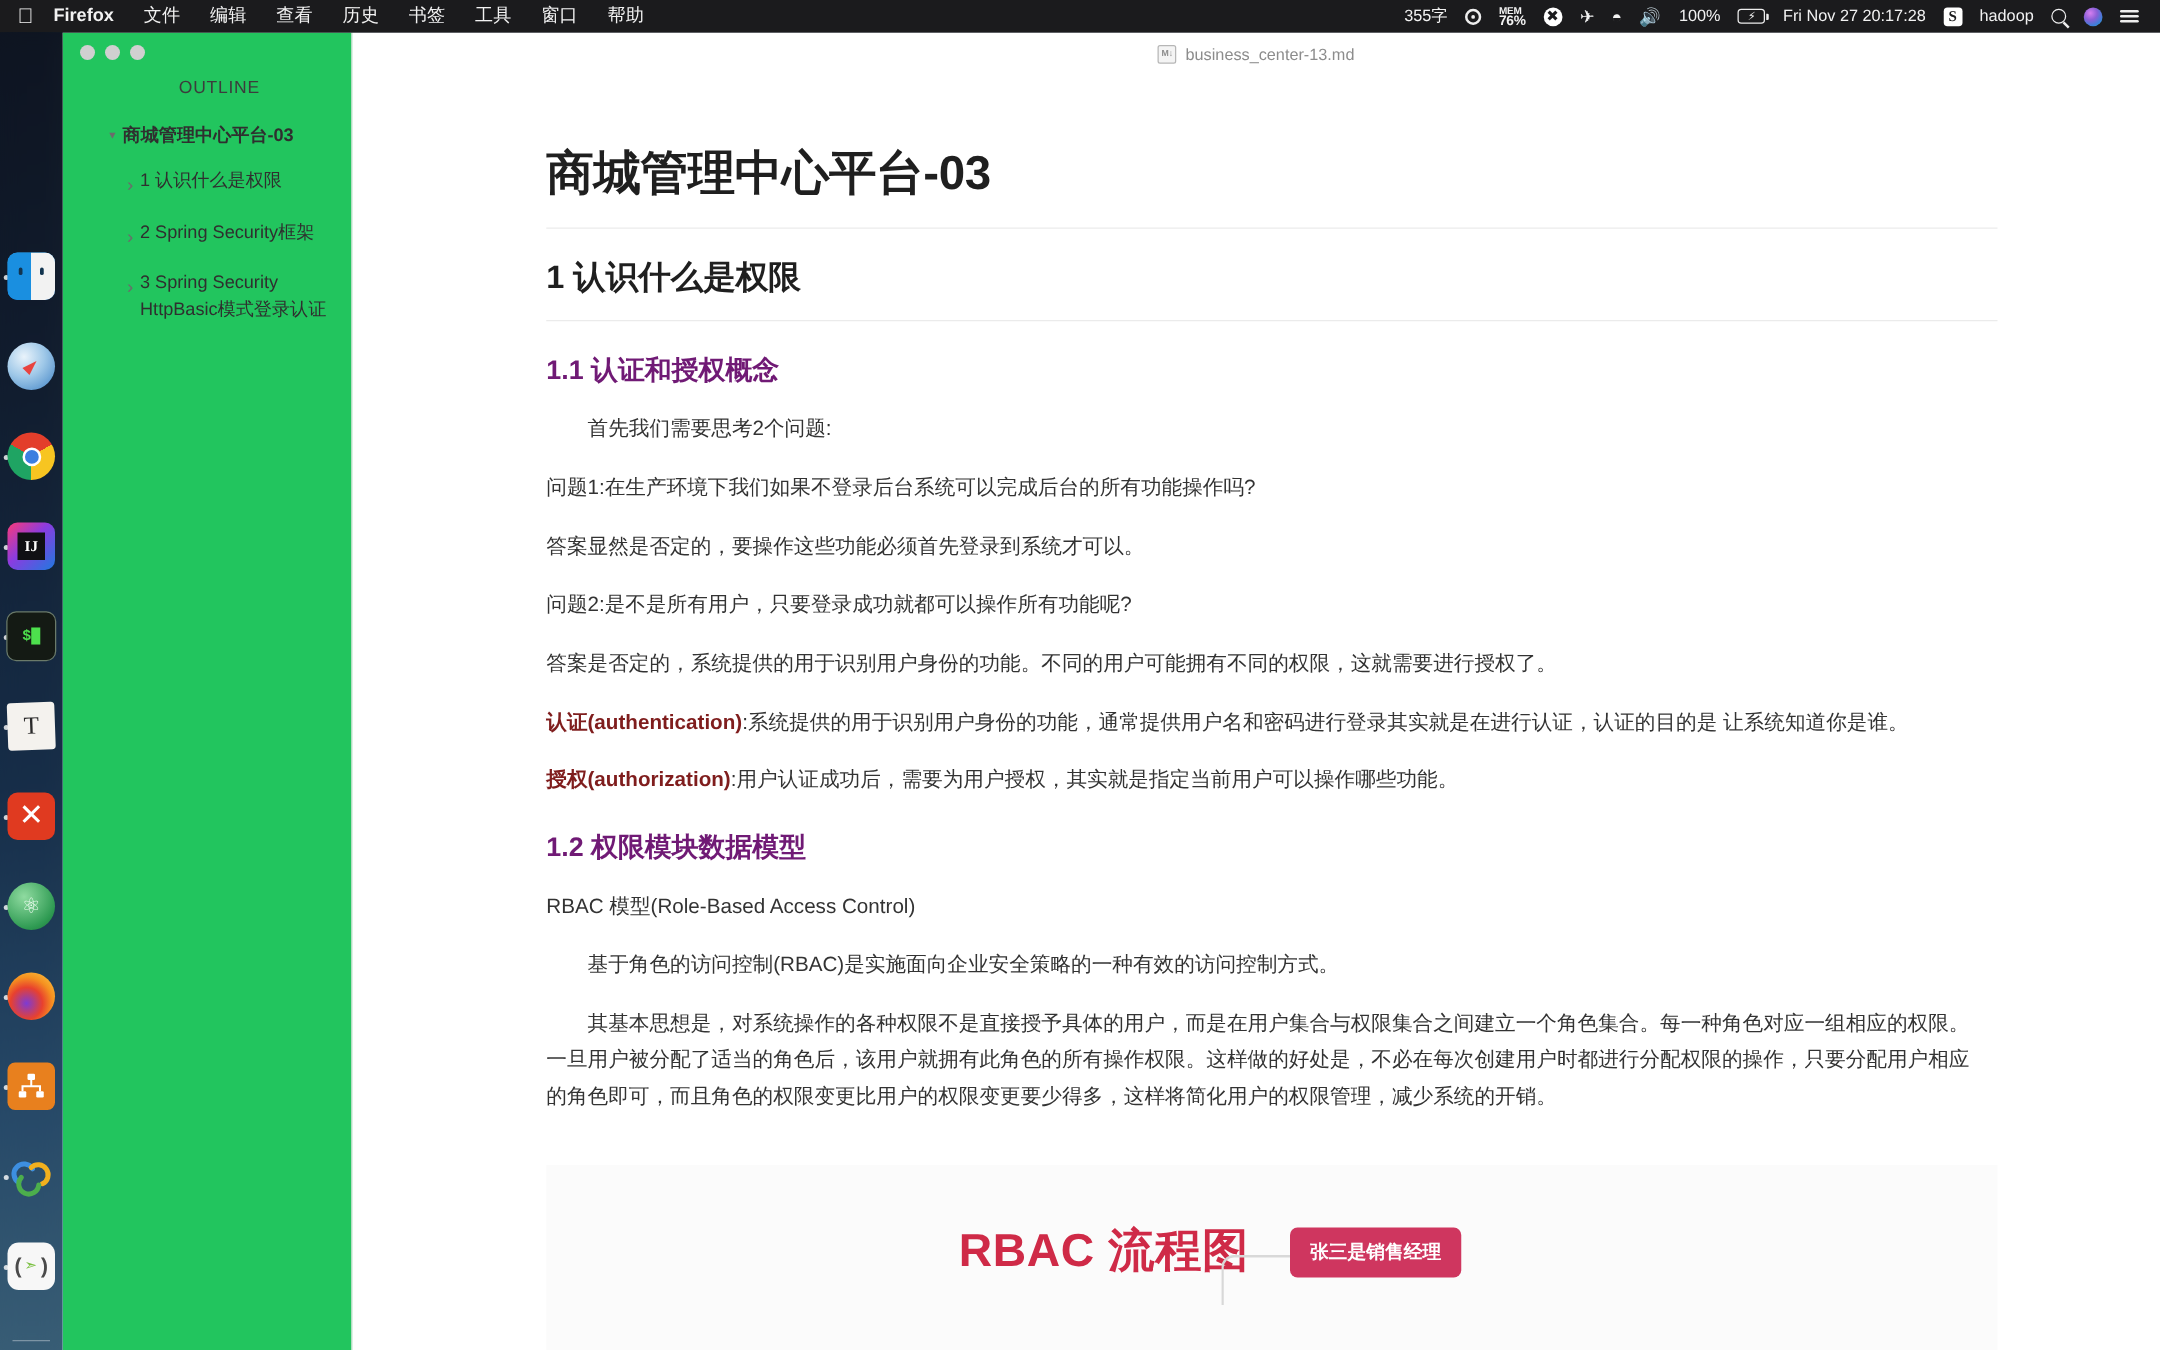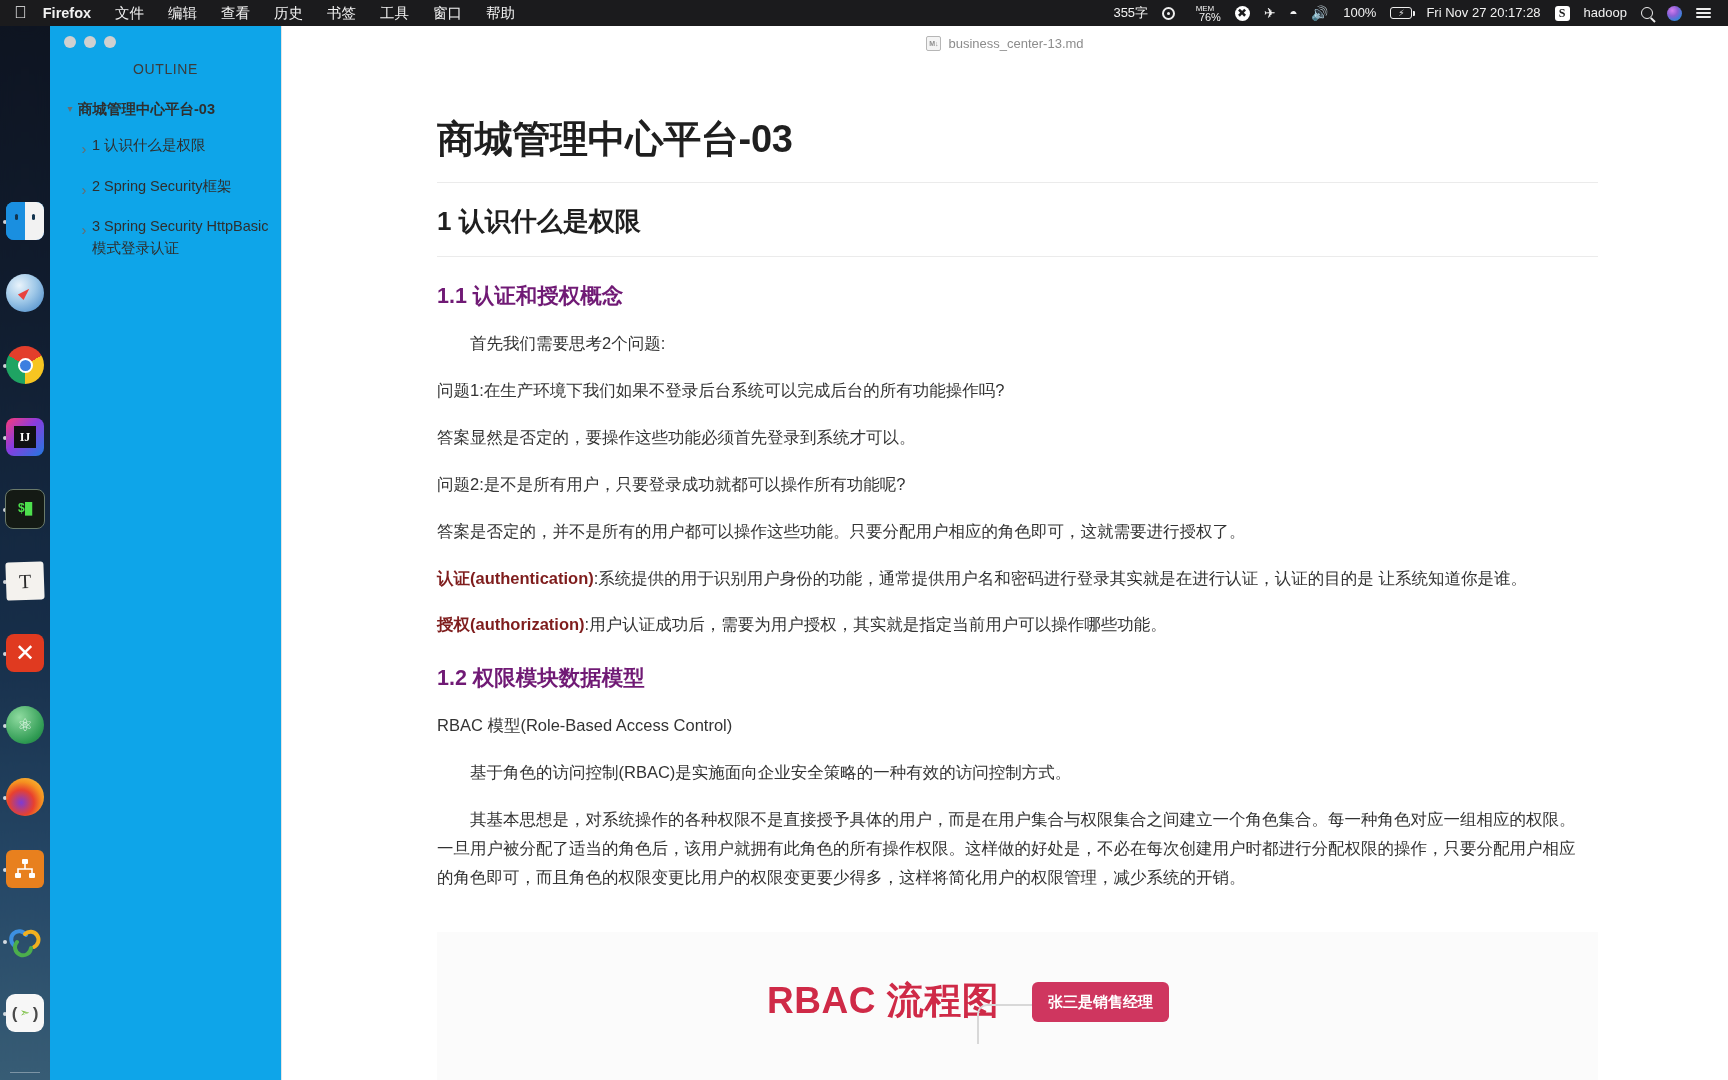--- a/index.html
+++ b/index.html
@@ -67,29 +67,28 @@
   }
   .status-item {
     padding: 0 7px;
     display: flex;
     align-items: center;
     line-height: 26px;
   }
   .mem-block {
     display: flex;
     flex-direction: column;
-    align-items: center;
     justify-content: center;
     line-height: 9px;
     font-size: 9px;
-    font-weight: normal;
+    font-weight: bold;
     letter-spacing: -0.2px;
   }
   .mem-block .mem-label { font-size: 8px; }
-  .mem-block .mem-pct { font-size: 11px; margin-left: 10px; }
+  .mem-block .mem-pct { font-size: 11px; }
   .icon-circ-dot {
     width: 13px; height: 13px; border-radius: 50%;
     border: 2px solid #eee; box-sizing: border-box;
     position: relative;
   }
   .icon-circ-dot::after {
     content: ""; position: absolute; left: 3px; top: 3px;
     width: 3px; height: 3px; border-radius: 50%; background: #eee;
   }
   .icon-x-circle {
@@ -247,25 +246,26 @@
     background: #fff;
     z-index: 30;
     display: flex;
     overflow: hidden;
   }
 
   
   .sidebar {
     width: 232px;
     flex: 0 0 232px;
-    background: #0ea5e9;
+    background: #22c55e;
     border-right: 1px solid #e4e4e4;
     box-sizing: border-box;
     position: relative;
     height: 100%;
+    padding-left: 20px;
   }
   .traffic {
     position: absolute;
     left: 14px; top: 10px;
     display: flex; gap: 8px;
   }
   .light { width: 12px; height: 12px; border-radius: 50%; background: #d0d0d0; }
   .outline-title {
     text-align: center;
     font-size: 14px;
@@ -626,21 +626,21 @@
 
         <h2 class="doc-h2">1 认识什么是权限</h2>
         <div class="hr"></div>
 
         <h3 class="doc-h3">1.1  认证和授权概念</h3>
 
         <p class="doc-p indent">首先我们需要思考2个问题:</p>
         <p class="doc-p">问题1:在生产环境下我们如果不登录后台系统可以完成后台的所有功能操作吗?</p>
         <p class="doc-p">答案显然是否定的，要操作这些功能必须首先登录到系统才可以。</p>
         <p class="doc-p">问题2:是不是所有用户，只要登录成功就都可以操作所有功能呢?</p>
-        <p class="doc-p">答案是否定的，并不是所有的用户都可以操作这些功能。只要分配用户相应的角色即可，这就需要进行授权了。</p>
+        <p class="doc-p">答案是否定的，系统提供的用于识别用户身份的功能。不同的用户可能拥有不同的权限，这就需要进行授权了。</p>
 
         <p class="doc-p">
           <span class="bold-lead">认证(authentication)</span><span>:系统提供的用于识别用户身份的功能，通常提供用户名和密码进行登录其实就是在进行认证，认证的目的是 让系统知道你是谁。</span>
         </p>
         <p class="doc-p">
           <span class="bold-lead">授权(authorization)</span><span>:用户认证成功后，需要为用户授权，其实就是指定当前用户可以操作哪些功能。</span>
         </p>
 
         <h3 class="doc-h3">1.2 权限模块数据模型</h3>
 

